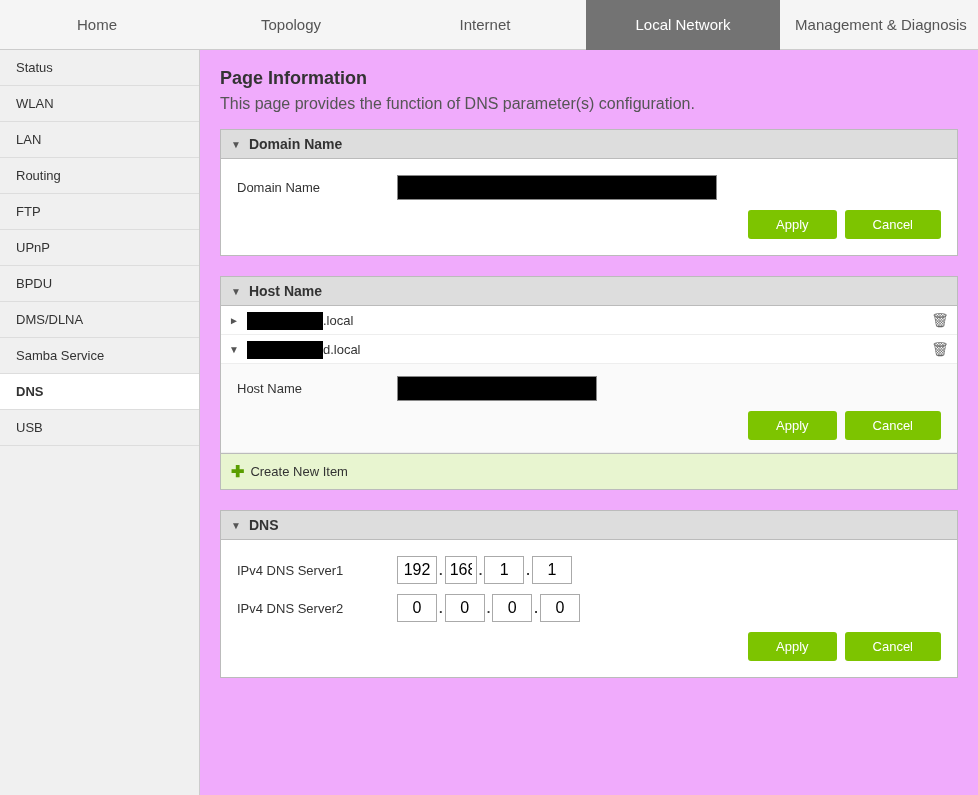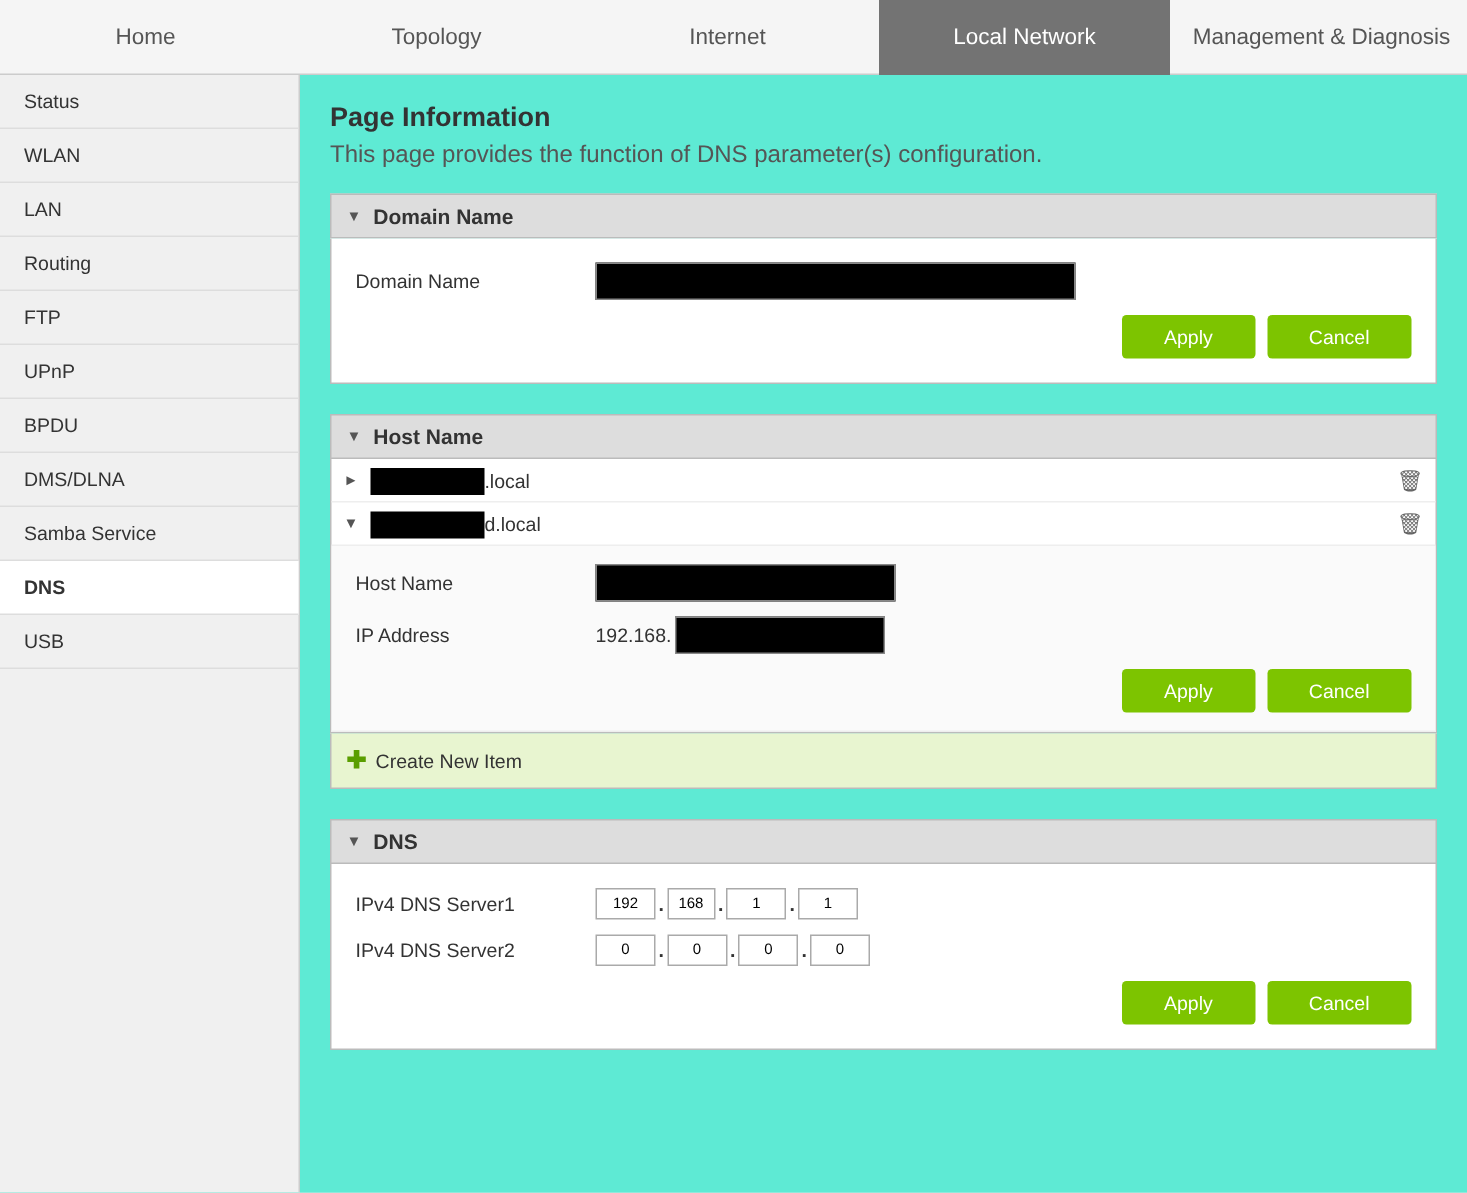--- a/index.html
+++ b/index.html
@@ -52,21 +52,21 @@
     }
     .sidebar-item.active {
       background: #fff;
       color: #333;
       font-weight: bold;
     }
 
     
     .main-content {
       flex: 1;
-      background: #5eead4;
+      background: #f0abfc;
       padding: 18px 20px;
     }
 
     .page-title {
       font-size: 18px;
       font-weight: bold;
       color: #333;
       margin-bottom: 6px;
     }
     .page-desc {
@@ -110,21 +110,21 @@
     .form-label {
       width: 160px;
       font-size: 13px;
       color: #333;
       flex-shrink: 0;
     }
     .dns-input {
       width: 40px;
       border: 1px solid #aaa;
       padding: 4px 4px;
-      font-size: 10px;
+      font-size: 16px;
       text-align: center;
     }
     .dot-sep {
       margin: 0 2px;
       font-weight: bold;
     }
 
     
     .btn-row {
       display: flex;
@@ -277,25 +277,20 @@
             <span style="background:#000;color:#000;padding:2px 4px;font-size:12px;">████████</span><span>d.local</span>
           </span>
           <span class="delete-btn">🗑</span>
         </div>
 
         <div class="host-expanded">
           <div class="form-row">
             <div class="form-label">Host Name</div>
             <input class="masked-input" style="width: 200px;" type="text" value="               ">
           </div>
-          <div class="form-row">
-            <div class="form-label">IP Address</div>
-            <span style="margin-right:2px;">192.168.</span>
-            <input class="masked-input" style="width: 140px;" type="text" value="               ">
-          </div>
           <div class="btn-row">
             <button class="btn-apply">Apply</button>
             <button class="btn-cancel">Cancel</button>
           </div>
         </div>
 
       </div>
 
       <div class="create-new">
         <span class="plus-icon">✚</span>

